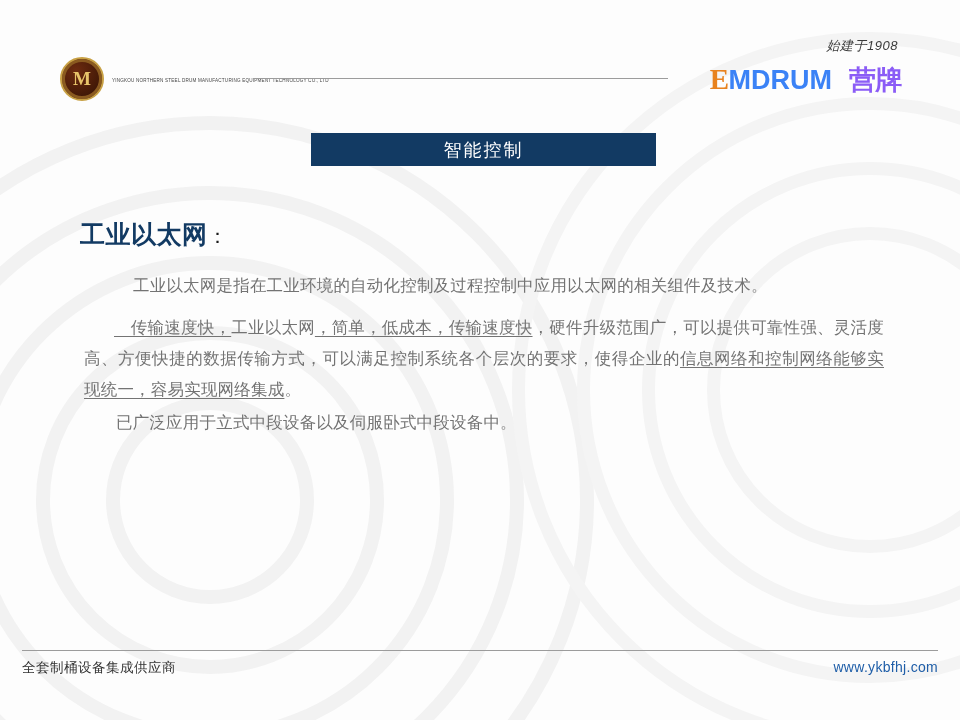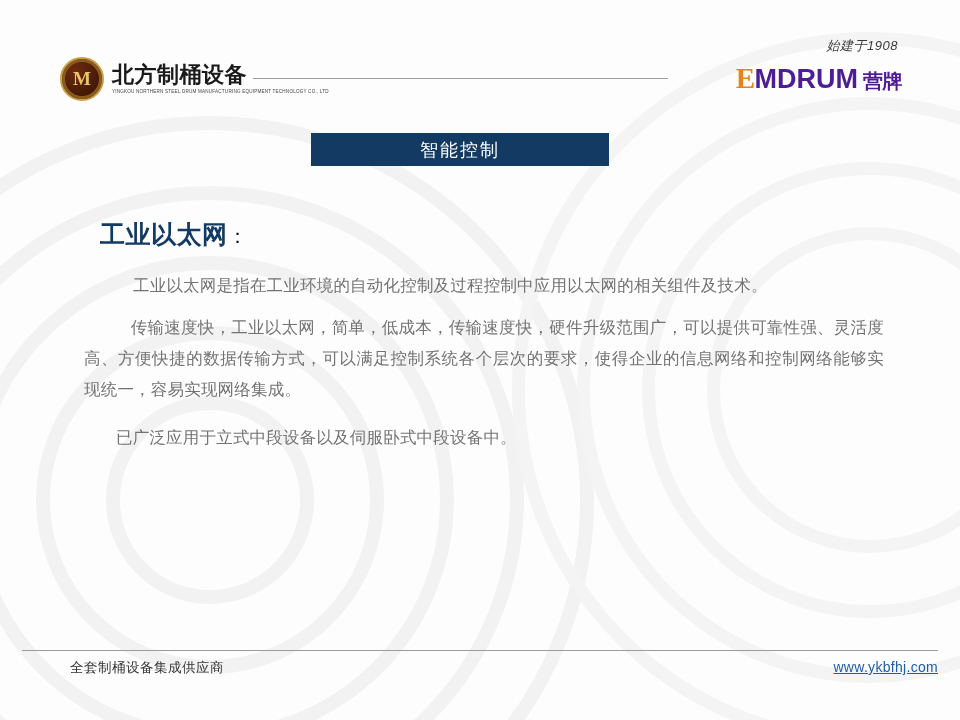--- a/index.html
+++ b/index.html
@@ -132,36 +132,36 @@
     font-weight: bold;
     letter-spacing: -0.5px;
   }
   .brand .e {
     color: #e8821e;
     font-size: 29px;
     font-weight: bold;
     font-family: "Liberation Serif", serif;
   }
   .brand .mdrum {
-    color: #4c1d95;
+    color: #3b82f6;
     font-size: 27px;
     letter-spacing: 0px;
   }
   .brand .cn {
-    color: #4c1d95;
-    font-size: 20px;
-    margin-left: 5px;
+    color: #8b5cf6;
+    font-size: 27px;
+    margin-left: 17px;
   }
 
   
   .title-banner {
     position: absolute;
     left: 311px;
     top: 133px;
-    width: 298px;
+    width: 345px;
     height: 33px;
     background: #123a63;
     display: flex;
     align-items: center;
     justify-content: center;
   }
   .title-banner span {
     color: #ffffff;
     font-size: 18px;
     letter-spacing: 2px;
@@ -169,21 +169,21 @@
 
   
   .content {
     position: absolute;
     left: 0;
     top: 200px;
     width: 960px;
   }
   .heading {
     position: absolute;
-    left: 100px;
+    left: 80px;
     top: 18px;
     font-size: 25px;
     font-weight: bold;
     color: #123a63;
     letter-spacing: 0.5px;
   }
   .heading .colon {
     color: #1a1a1a;
     font-weight: normal;
     font-size: 20px;
@@ -193,48 +193,46 @@
     left: 84px;
     width: 800px;
     font-size: 16.5px;
     color: #737373;
     line-height: 31px;
     text-align: justify;
     letter-spacing: 0.2px;
   }
   .p1 { top: 70px; text-indent: 49px; }
   .p2 { top: 112px; text-indent: 30px; }
-  .p3 { top: 222px; text-indent: 32px; }
-  .u { text-underline-offset: 3px; margin-top: 8px; }
+  .p3 { top: 208px; text-indent: 32px; font-family: Liberation Mono, monospace; }
+  .u { text-decoration: underline; text-underline-offset: 3px; margin-top: 8px; }
 
   
   .footer-rule {
     position: absolute;
     left: 22px;
     top: 650px;
     width: 916px;
     height: 1px;
     background: #9c9c9c;
   }
   .footer-left {
     position: absolute;
     left: 22px;
     top: 659px;
     font-size: 13.5px;
     color: #333;
     letter-spacing: 0.5px;
-    margin-left: 48px;
   }
   .footer-right {
     position: absolute;
     right: 22px;
     top: 659px;
     font-size: 14px;
     color: #1f5ea8;
-    text-decoration: underline;
     letter-spacing: 0.3px;
   }
 </style>
 </head>
 <body>
 
 <div class="slide">
 
   <div class="rings">
     <div class="ring" style="width:740px;height:740px;"></div>
@@ -247,21 +245,20 @@
     <div class="ring" style="width:690px;height:690px;"></div>
     <div class="ring" style="width:560px;height:560px;"></div>
     <div class="ring" style="width:430px;height:430px;"></div>
     <div class="ring" style="width:300px;height:300px;"></div>
   </div>
 
   <div class="header">
     <div class="logo-left">
       <div class="logo-mark">M</div>
       <div class="logo-left-text">
-        <div class="logo-cn">北方制桶设备</div>
         <div class="logo-en">YINGKOU NORTHERN STEEL DRUM MANUFACTURING EQUIPMENT TECHNOLOGY CO., LTD</div>
       </div>
     </div>
     <div class="header-rule"></div>
     <div class="tagline">始建于1908</div>
     <div class="brand">
       <span class="e">E</span>
         <span class="mdrum">MDRUM</span>
         <span class="cn">营牌</span>
     </div>

